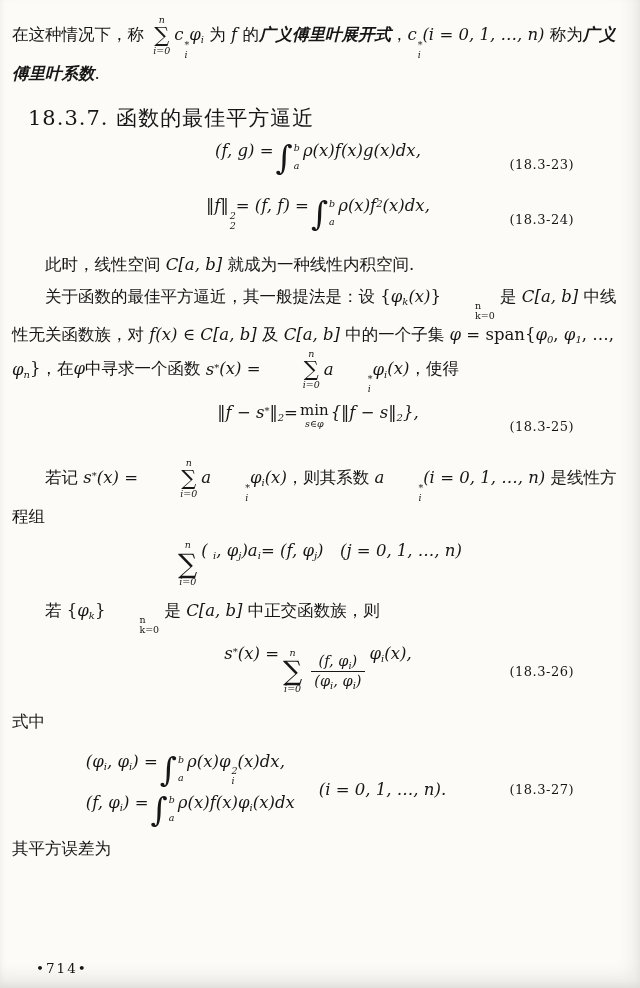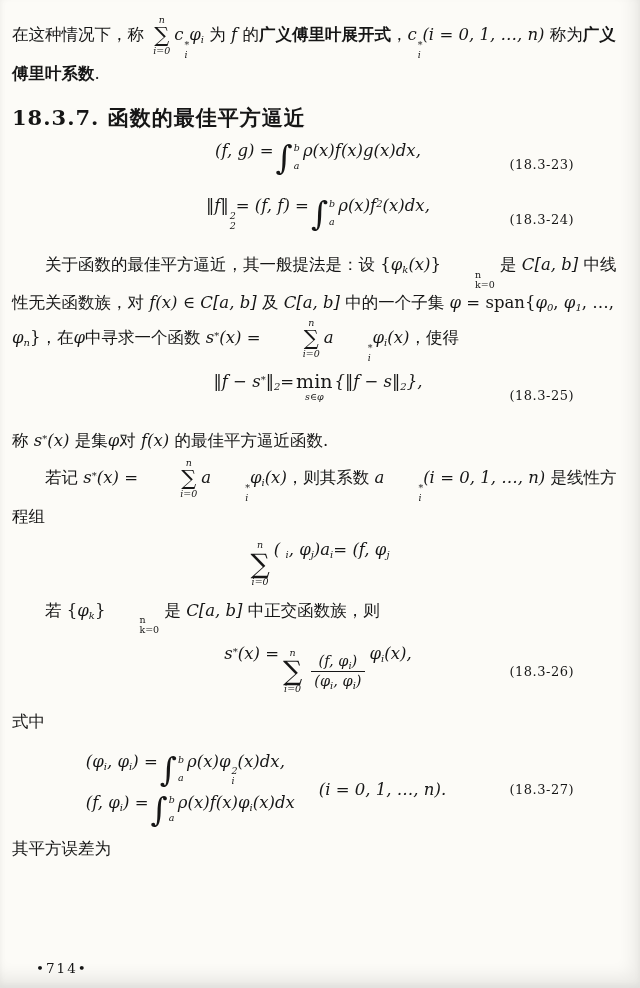--- a/index.html
+++ b/index.html
@@ -6,38 +6,38 @@
   .page{
     width:640px;height:988px;margin:0 auto;position:relative;overflow:hidden;
     background:#fcfbf7;color:#161616;box-sizing:border-box;
     padding:12px 16px 0 12px;
     font-family:"DejaVu Serif","Liberation Serif",serif;
     font-size:16.5px;
     box-shadow:inset -7px -12px 16px rgba(0,0,0,0.07), inset 0 -3px 6px rgba(0,0,0,0.05);
   }
   .p{margin:3px 0;line-height:1.72;}
   .indent{text-indent:2em;}
-  .h{font-size:21px;font-weight:bold;margin:16px 0 8px;letter-spacing:1px;}
+  .h{font-size:21px;font-weight:normal;margin:16px 16px 8px;letter-spacing:1px;}
   .it{font-style:italic;}
-  .bd{font-weight:bold;}
+  .bd{font-weight:bold;font-style:italic;}
   sub,sup{font-size:10px;line-height:0;}
   sup{vertical-align:0.45em;}
   sub{vertical-align:-0.3em;}
   .supsub{display:inline-flex;flex-direction:column;align-items:flex-start;line-height:1;vertical-align:-0.45em;margin-left:1px;}
   .supsub span{font-size:9.5px;line-height:1.05;}
   
   .eq{position:relative;display:flex;justify-content:center;align-items:baseline;margin:9px 0;min-height:46px;}
   .eq-body{font-style:italic;display:inline-flex;align-items:baseline;white-space:nowrap;}
   .eq-num{position:absolute;right:50px;top:50%;transform:translateY(-50%);font-style:normal;font-size:13px;letter-spacing:0.5px;}
   
   .stack{display:inline-flex;flex-direction:column;align-items:center;line-height:1;vertical-align:middle;margin:0 4px;align-self:center;}
   .st-top,.st-bot{font-size:9.5px;font-style:italic;line-height:1.15;}
   .st-mid{font-size:27px;font-style:normal;line-height:0.95;}
   .p .st-mid{font-size:21px;}
-  .munder .st-mid{font-size:19px;line-height:1.05;}
+  .munder .st-mid{font-size:15px;line-height:1.05;}
   .munder{margin:0 2px;}
   
   .intwrap{display:inline-flex;align-items:stretch;margin:0 3px 0 2px;align-self:center;}
   .intsign{font-size:33px;line-height:1;font-style:normal;}
   .intlims{display:flex;flex-direction:column;justify-content:space-between;font-size:9.5px;font-style:italic;padding:1px 0 3px 1px;}
   
   .frac{display:inline-flex;flex-direction:column;align-items:center;margin:8px 5px;line-height:1.3;align-self:center;}
   .frac .fnum,.frac .fden{font-size:14.5px;padding:0 3px;white-space:nowrap;}
   .frac .fden{border-top:1.2px solid #161616;}
   
@@ -94,20 +94,21 @@
             <span>b</span>
             <span>a</span>
           </span>
         </span>
         <span>ρ(x)f<sup>2</sup></span>
         <span>(x)dx,</span>
       </span>
     <span class="eq-num">(18.3-24)</span>
   </div>
 
+  <p class="p indent"><span>此时，线性空间 </span><span class="it ">C[a, b]</span><span> 就成为一种线性内积空间.</span></p>
   <p class="p indent"><span>关于函数的最佳平方逼近，其一般提法是：设 {</span><span class="it ">φ<sub>k</sub></span><span class="it ">(x)</span><span>}<span class="supsub">
           <span>n</span>
           <span>k=0</span>
         </span></span><span> 是 </span><span class="it ">C[a, b]</span><span> 中线性无关函数族，对 </span><span class="it ">f(x)</span><span> ∈ </span><span class="it ">C[a, b]</span><span> 及 </span><span class="it ">C[a, b]</span><span> 中的一个子集 </span><span class="it ">φ</span><span> = span{</span><span class="it ">φ<sub>0</sub></span><span>, </span><span class="it ">φ<sub>1</sub></span><span>, …, </span><span class="it ">φ<sub>n</sub></span><span>}，在</span><span class="it ">φ</span><span>中寻求一个函数 </span><span class="it ">s<sup>*</sup></span><span class="it ">(x)</span><span> = </span><span class="stack msum">
         <span class="st-top">n</span>
         <span class="st-mid">∑</span>
         <span class="st-bot">i=0</span>
       </span><span class="it ">a<span class="supsub">
           <span>*</span>
           <span>i</span>
@@ -121,21 +122,20 @@
         <span class="stack munder">
           <span class="st-mid">min</span>
           <span class="st-bot">s∈φ</span>
         </span>
         <span> {‖f − s‖<sub>2</sub></span>
         <span>},</span>
       </span>
     <span class="eq-num">(18.3-25)</span>
   </div>
 
-  <p class="p"><span>称 </span><span class="it ">s<sup>*</sup></span><span class="it ">(x)</span><span> 是集</span><span class="it ">φ</span><span>对 </span><span class="it ">f(x)</span><span> 的最佳平方逼近函数.</span></p>
   <p class="p indent"><span>若记 </span><span class="it ">s<sup>*</sup></span><span class="it ">(x)</span><span> = </span><span class="stack msum">
         <span class="st-top">n</span>
         <span class="st-mid">∑</span>
         <span class="st-bot">i=0</span>
       </span><span class="it ">a<span class="supsub">
           <span>*</span>
           <span>i</span>
         </span></span><span class="it ">φ<sub>i</sub></span><span class="it ">(x)</span><span>，则其系数 </span><span class="it ">a<span class="supsub">
           <span>*</span>
           <span>i</span>
@@ -145,20 +145,21 @@
     <span class="eq-body">
         <span class="stack msum">
           <span class="st-top">n</span>
           <span class="st-mid">∑</span>
           <span class="st-bot">i=0</span>
         </span>
         <span>( <sub>i</sub></span>
         <span>, φ<sub>j</sub></span>
         <span>)a<sub>i</sub></span>
         <span> = (f, φ<sub>j</sub></span>
+        <span>)　(j = 0, 1, …, n)</span>
       </span>
   </div>
 
   <p class="p indent"><span>若 {</span><span class="it ">φ<sub>k</sub></span><span>}<span class="supsub">
           <span>n</span>
           <span>k=0</span>
         </span></span><span> 是 </span><span class="it ">C[a, b]</span><span> 中正交函数族，则</span></p>
 
   <div class="eq">
     <span class="eq-body">

